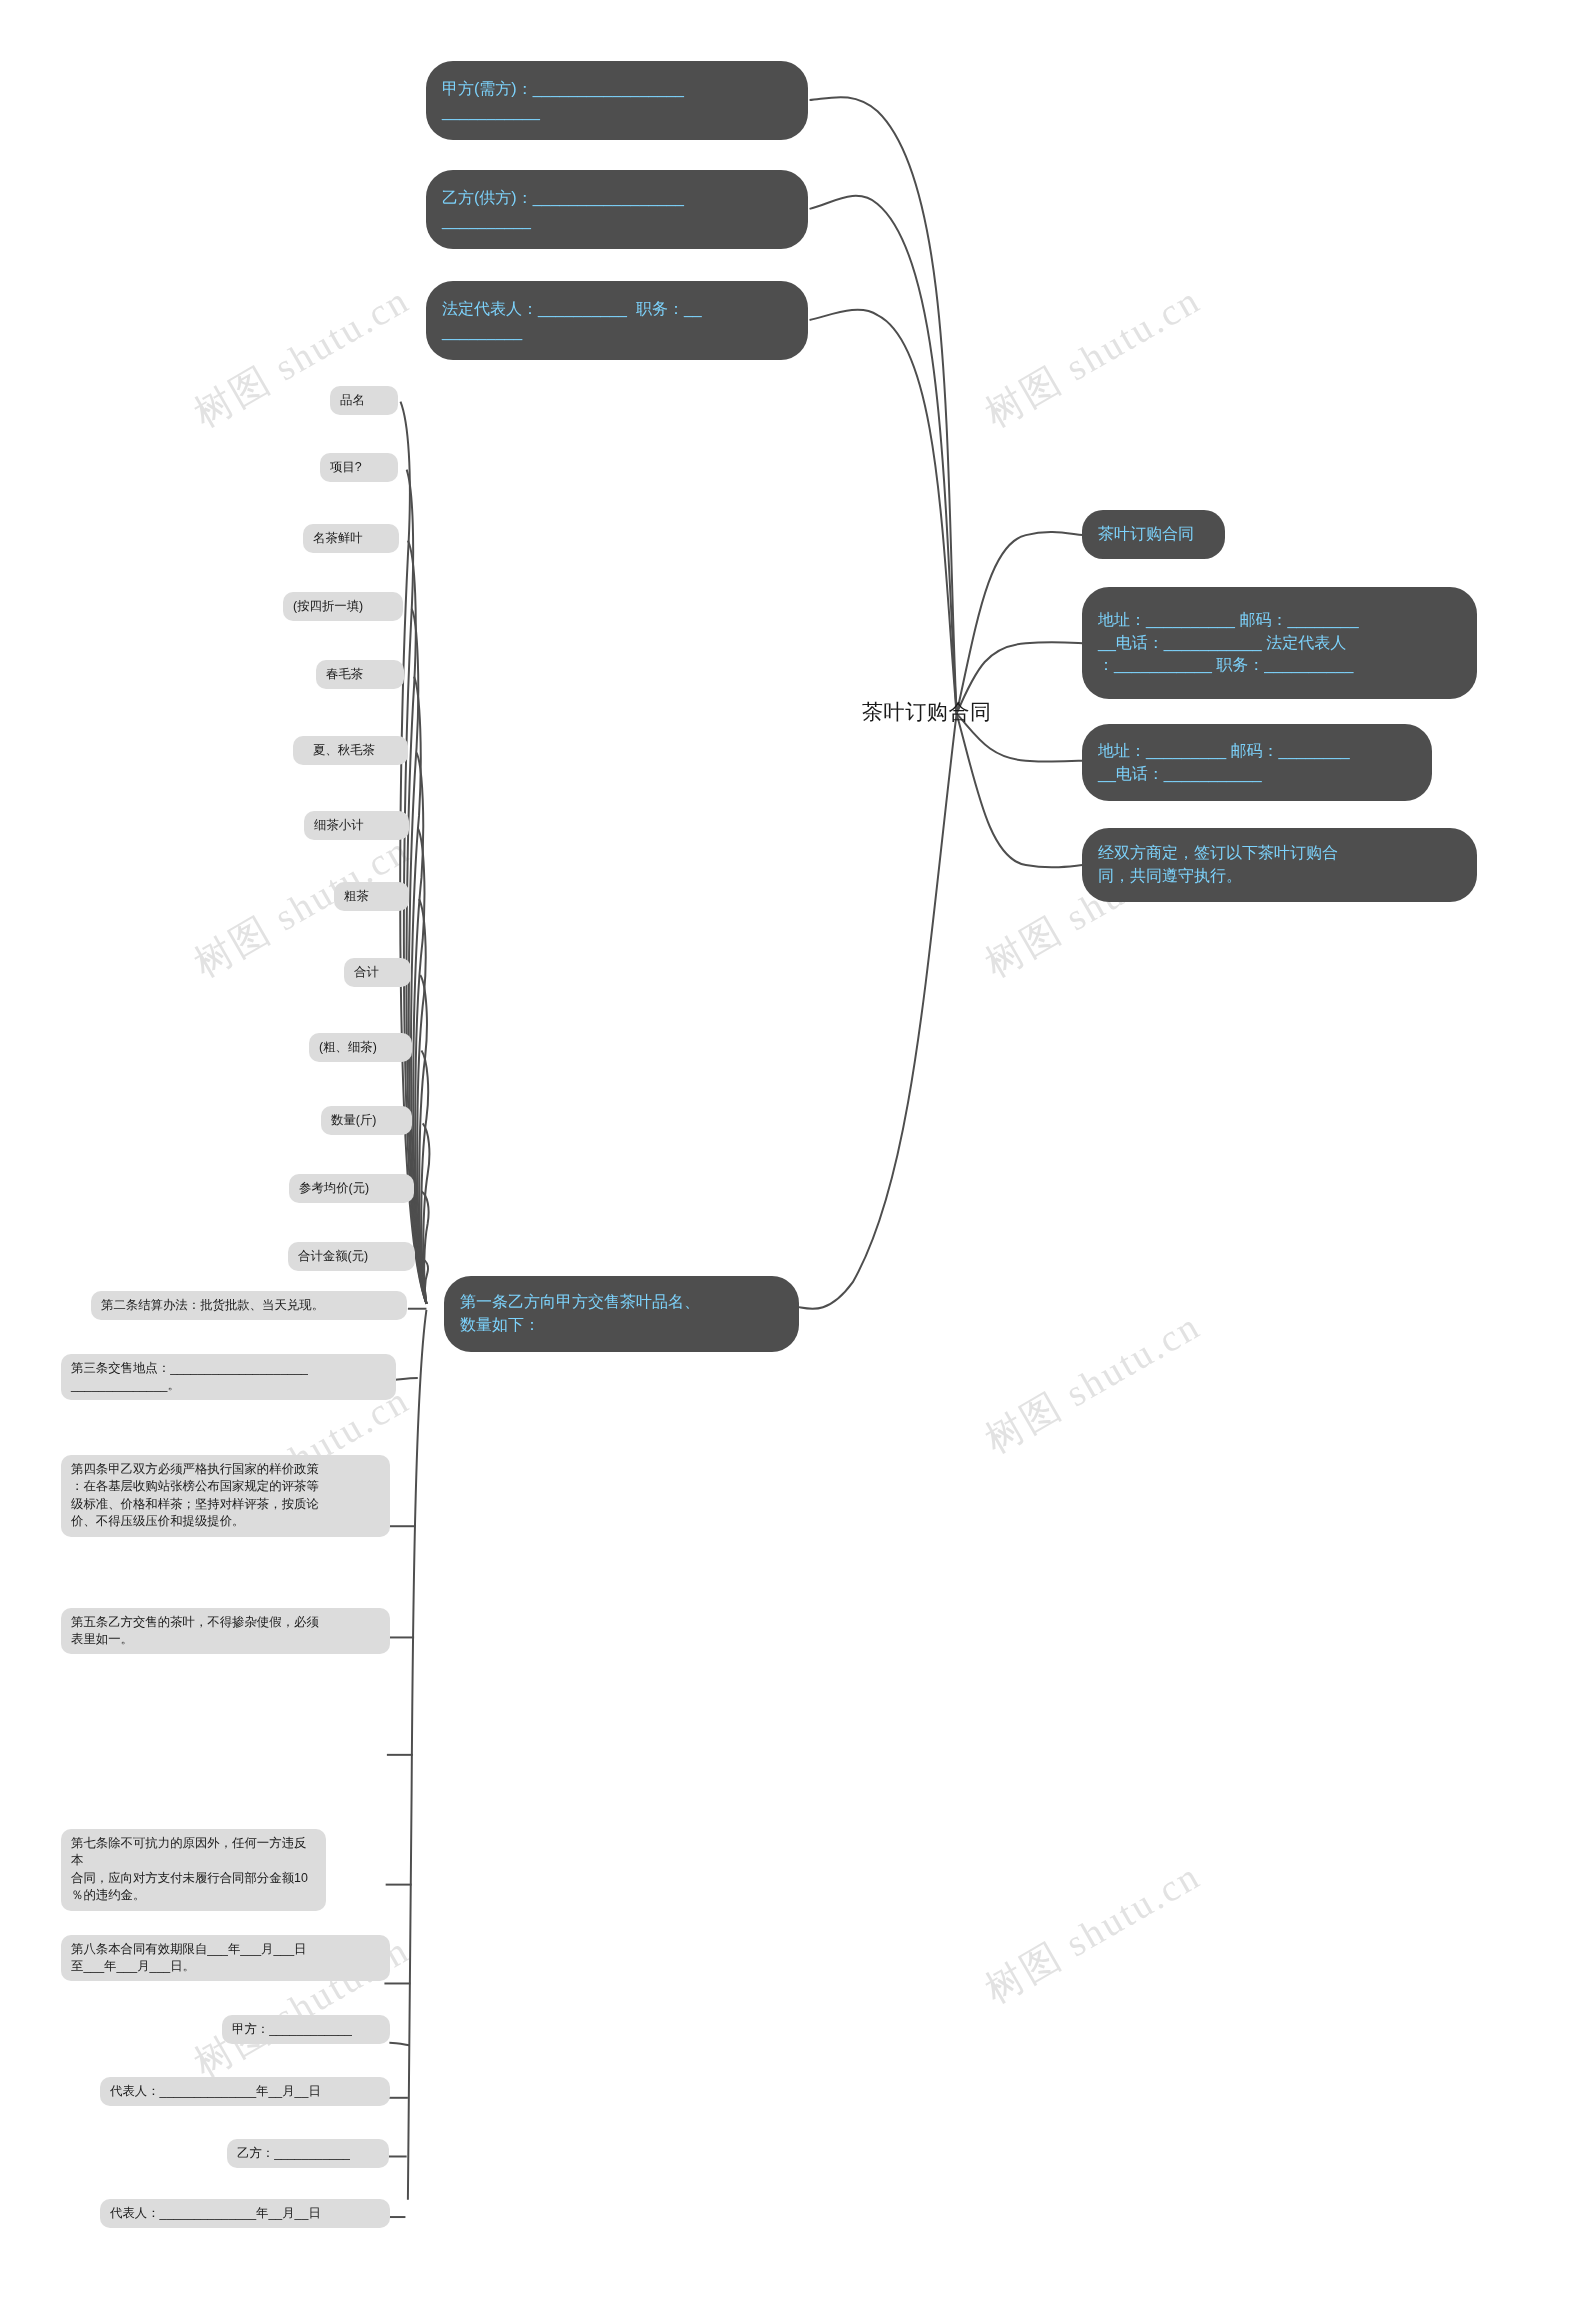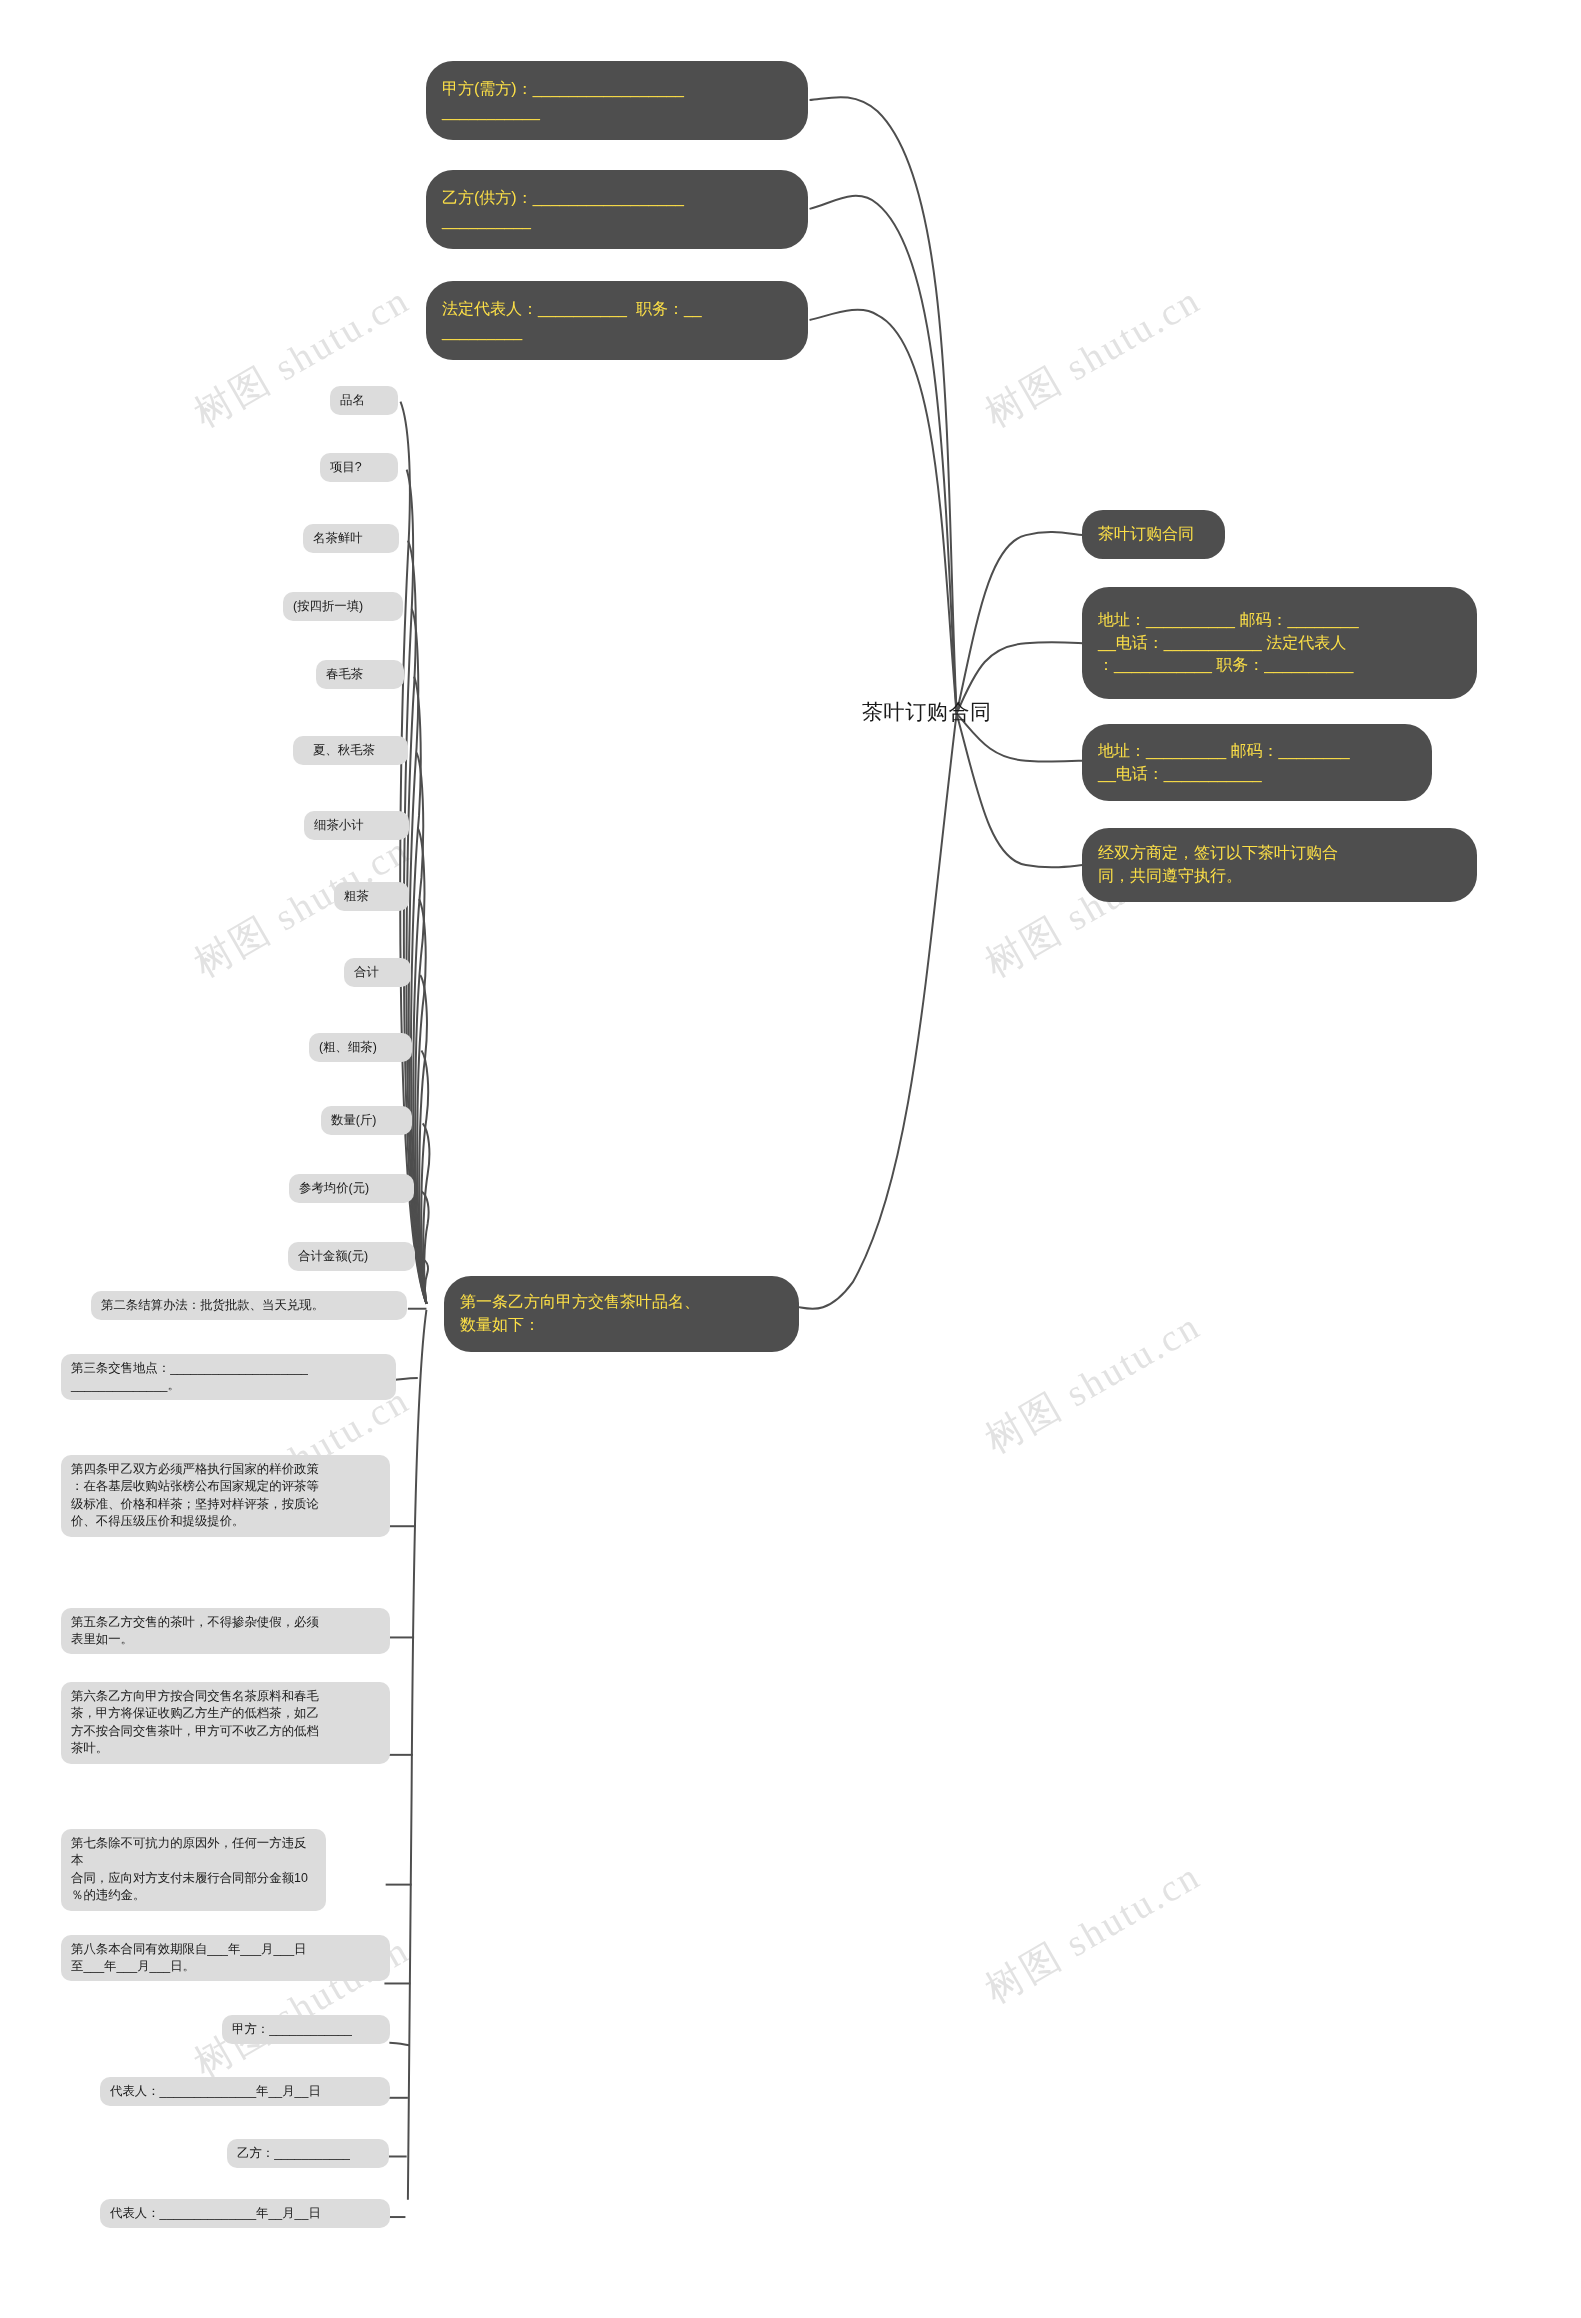--- a/index.html
+++ b/index.html
@@ -47,21 +47,21 @@
     z-index:3;
     box-sizing:border-box;
     display:flex;
     align-items:center;
     line-height:1.42;
     white-space:pre-wrap;
     word-break:break-all;
   }
   .node-dark{
     background:#4e4e4e;
-    color:#fde047;
+    color:#7dd3fc;
     border-radius:27px;
     padding:8.6px 16px;
     font-size:16px;
   }
   .node-dark.tight{border-radius:21px;}
   .node-light{
     background:#dcdcdc;
     color:#1a1a1a;
     border-radius:10px;
     padding:5.6px 10px;
@@ -179,24 +179,20 @@
 ______________。</div>
 
   <div class="node node-light" style="left:61px;  top:1455px; width:329px;">第四条甲乙双方必须严格执行国家的样价政策
 ：在各基层收购站张榜公布国家规定的评茶等
 级标准、价格和样茶；坚持对样评茶，按质论
 价、不得压级压价和提级提价。</div>
 
   <div class="node node-light" style="left:61px;  top:1608px; width:329px;">第五条乙方交售的茶叶，不得掺杂使假，必须
 表里如一。</div>
 
-  <div class="node node-light" style="left:61px;  top:1682px; width:329px;">第六条乙方向甲方按合同交售名茶原料和春毛
-茶，甲方将保证收购乙方生产的低档茶，如乙
-方不按合同交售茶叶，甲方可不收乙方的低档
-茶叶。</div>
 
   <div class="node node-light" style="left:61px;  top:1829px; width:265px;">第七条除不可抗力的原因外，任何一方违反本
 合同，应向对方支付未履行合同部分金额10
 ％的违约金。</div>
 
   <div class="node node-light" style="left:61px;  top:1935px; width:329px;">第八条本合同有效期限自___年___月___日
 至___年___月___日。</div>
 
   <div class="node node-light" style="left:222px; top:2015px; width:168px;">甲方：____________</div>
 

